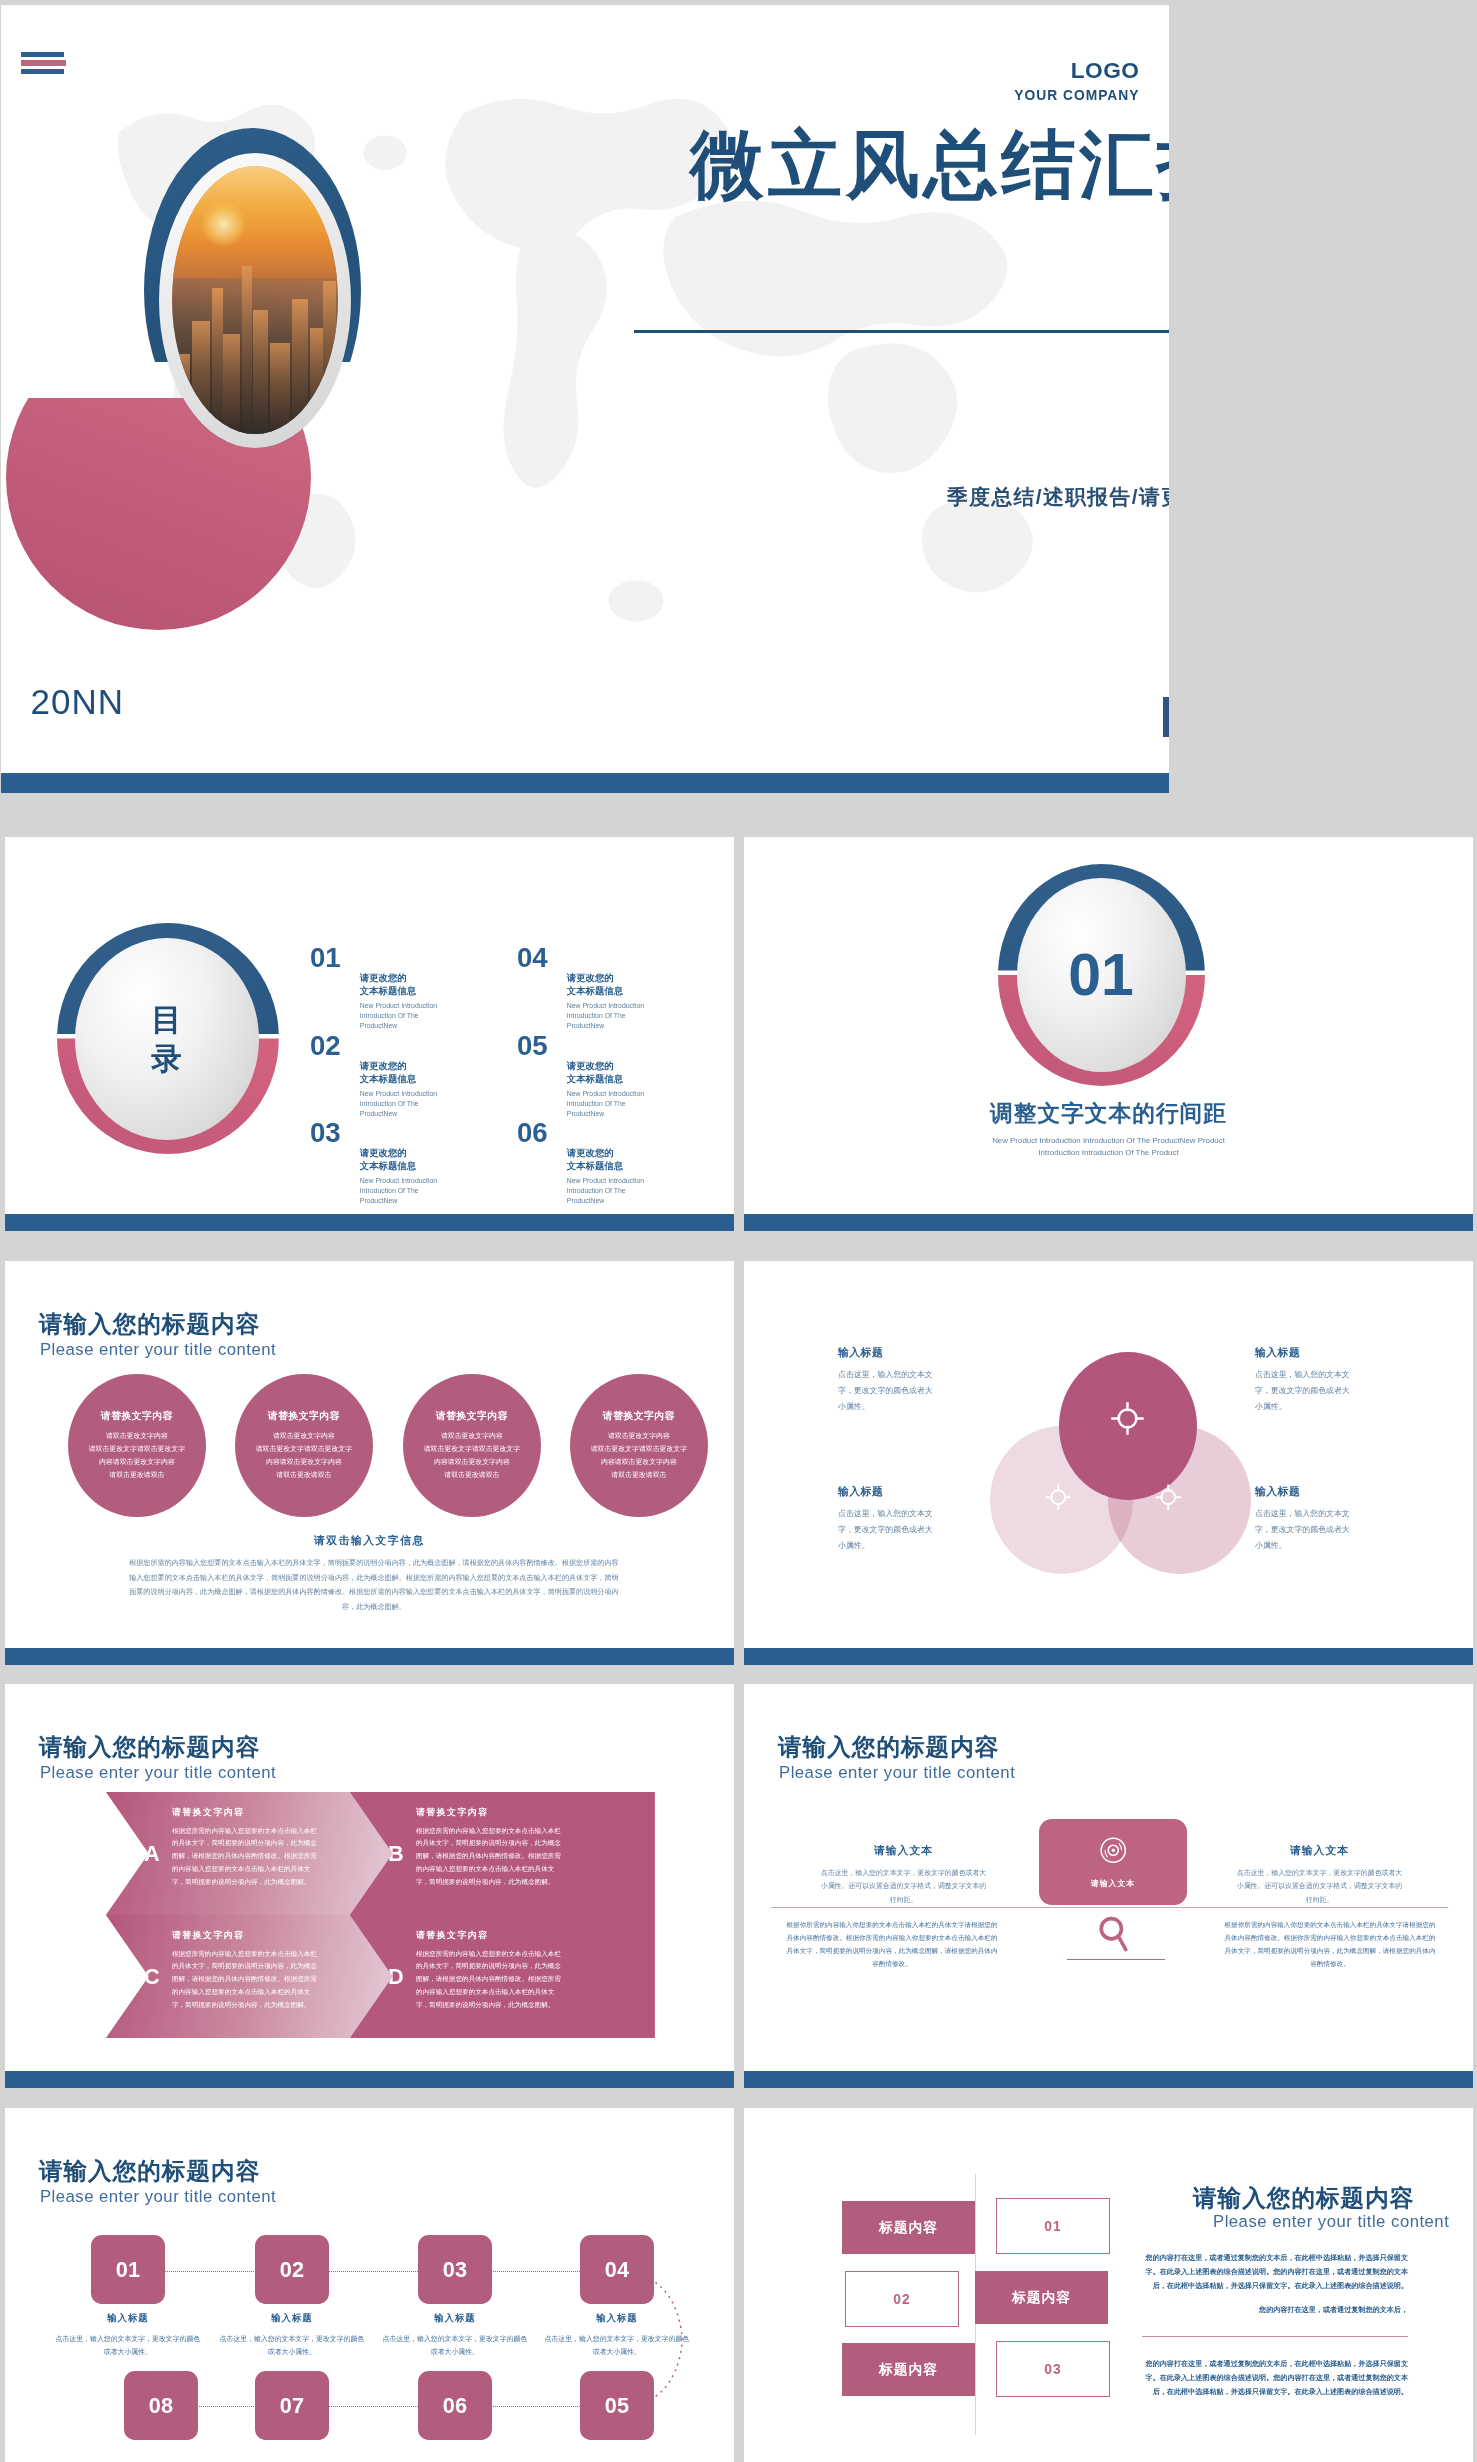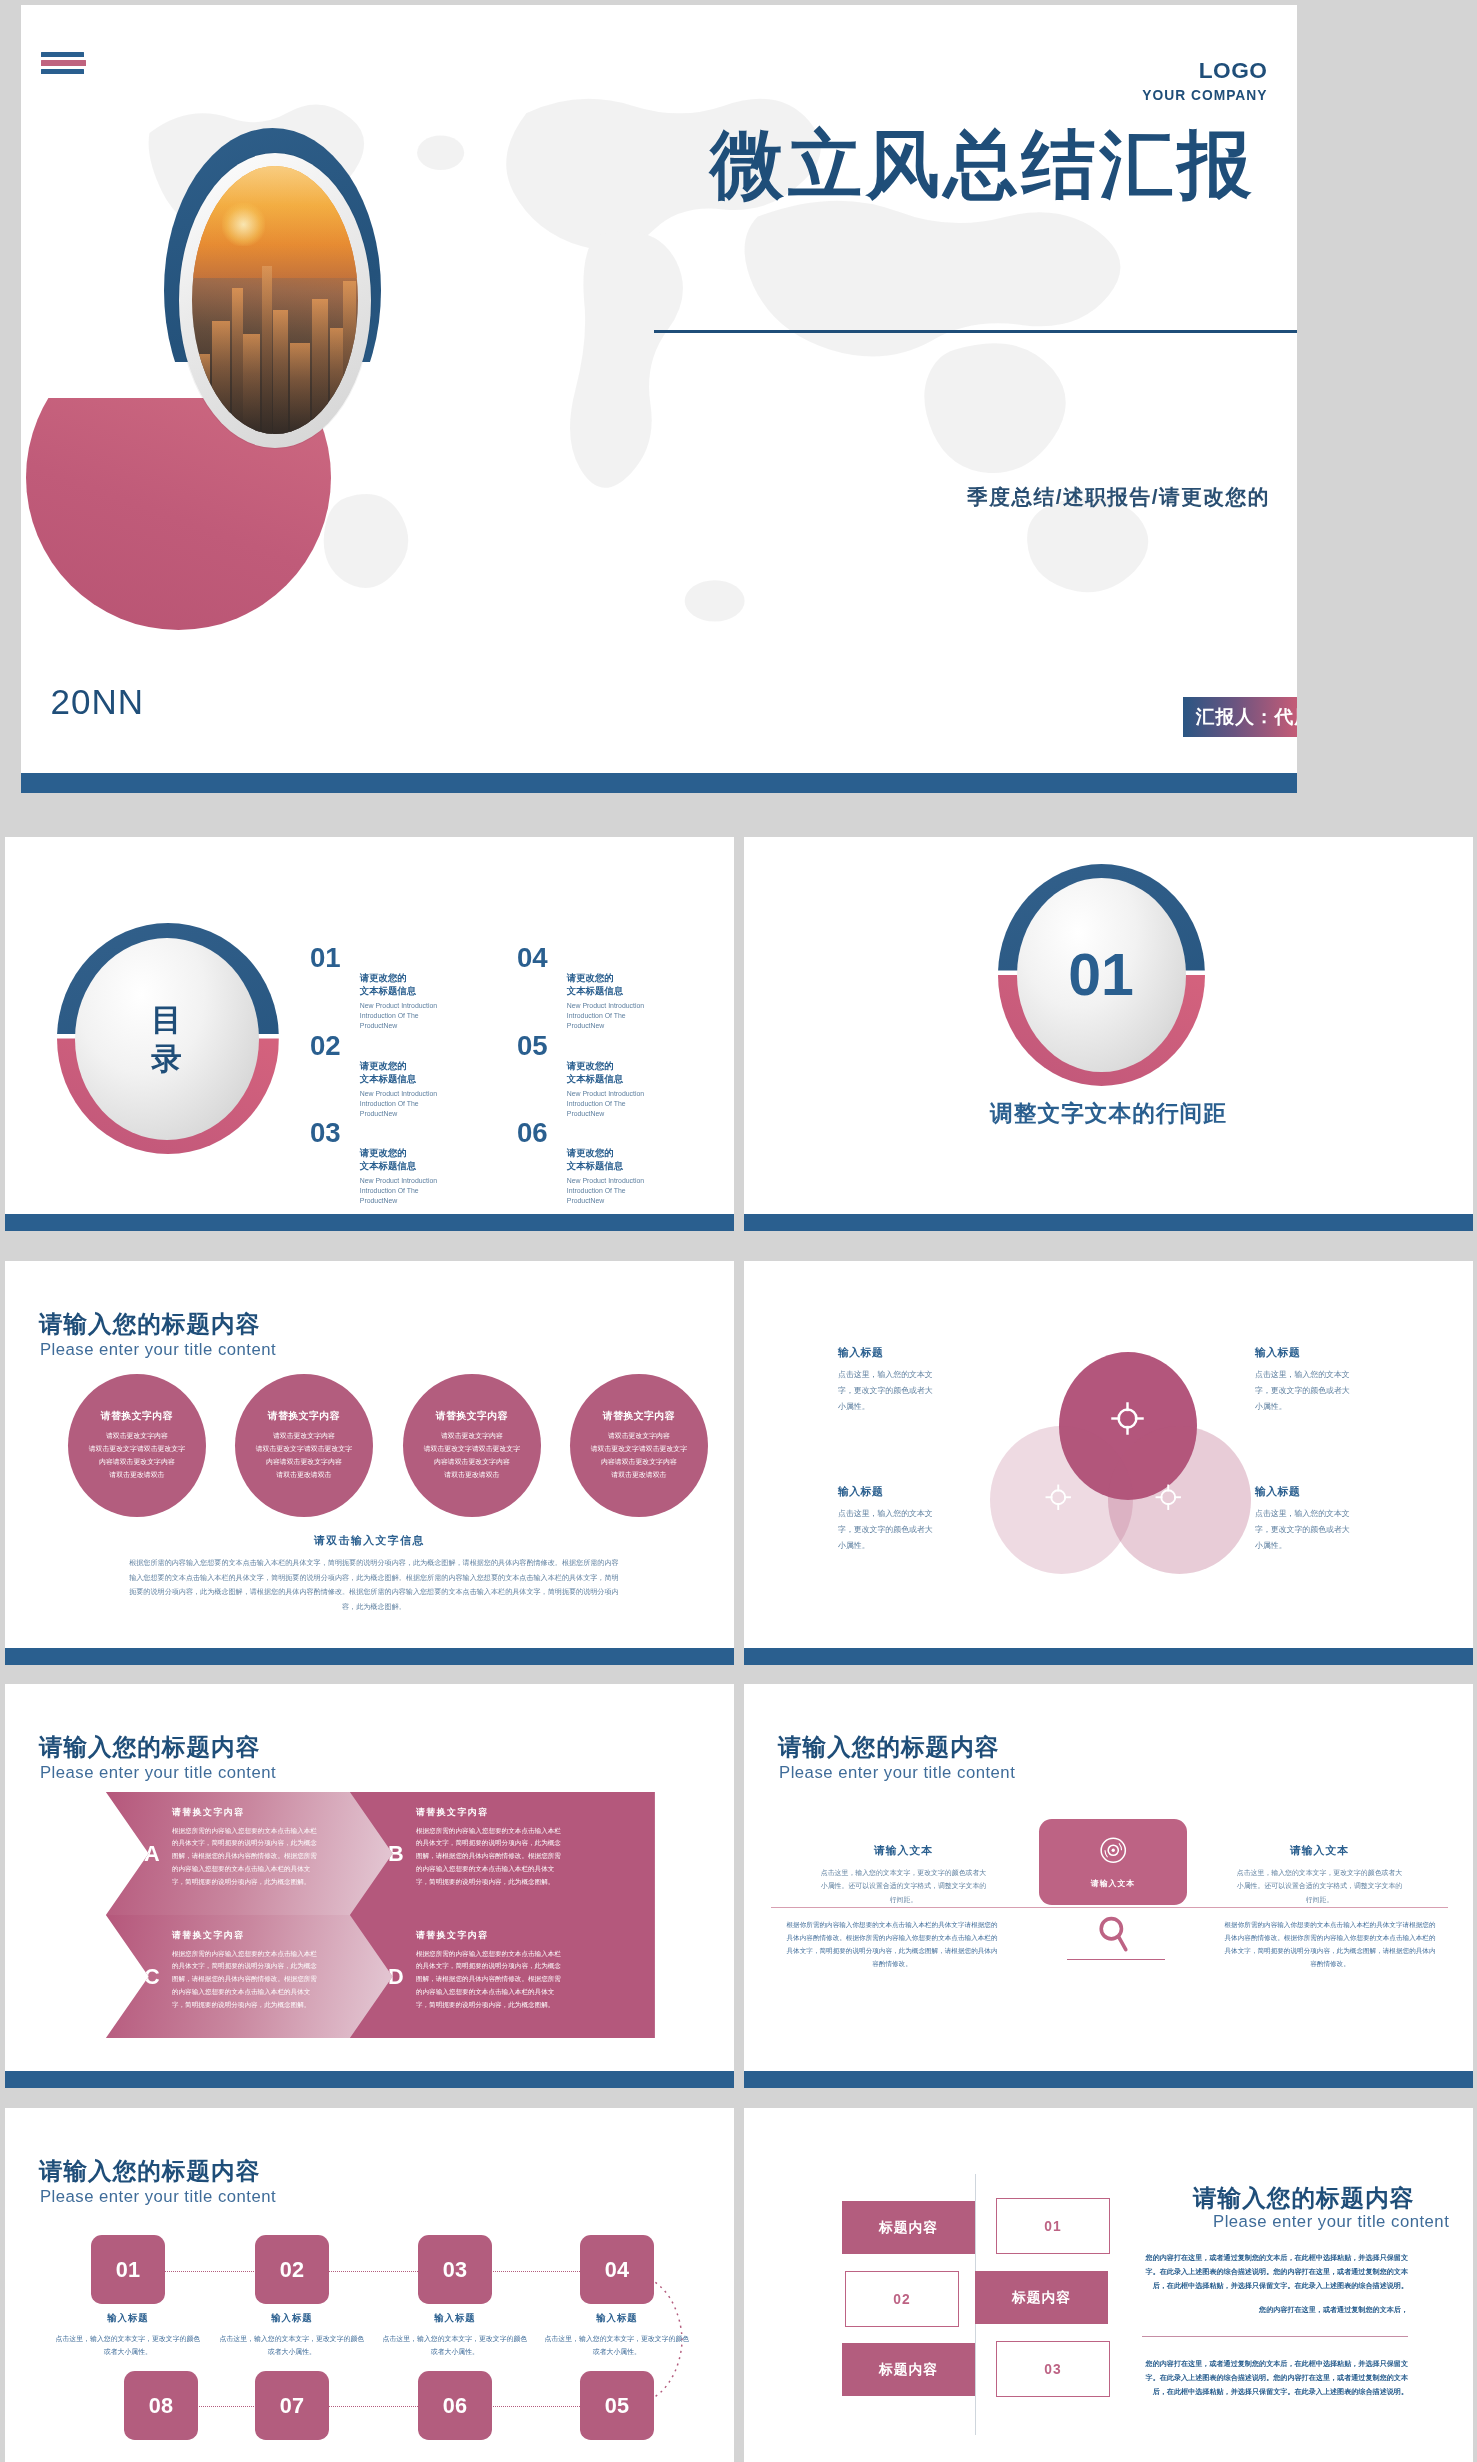--- a/index.html
+++ b/index.html
@@ -30,21 +30,21 @@
     pointer-events: none;
   }
   .worldmap svg { width: 100%; height: 100%; }
 
   
   .logomark { position: absolute; display: flex; flex-direction: column; gap: 3px; }
   .logomark i { display: block; height: 5.4px; background: #2a5f8f; border-radius: 0.5px; }
   .logomark i.mid { background: #c0637f; }
 
   
-  #slide-title { left: 21px; top: 4.9px; width: 1276px; height: 788px; }
+  #slide-title { left: 1px; top: 4.9px; width: 1168px; height: 788px; }
   .brand-block { position: absolute; right: 29.5px; top: 52px; text-align: right; }
   .brand-logo { font-size: 22.7px; font-weight: bold; color: #1f4e79; letter-spacing: 0.5px; }
   .brand-company { font-size: 13.8px; font-weight: bold; color: #1f4e79; letter-spacing: 1px; margin-top: 3.9px; }
 
   
   .medallion { position: absolute; }
   .med-blue {
     position: absolute; border-radius: 50%;
     background: linear-gradient(160deg, #2f5f8a 0%, #24527b 55%, #2d5d88 100%);
   }
@@ -306,20 +306,24 @@
   </section>
 
   <section class="slide half" style="left:744px; top:837px; width:729px; height:394px;">
     <div class="sec-oval" style="left:249px; top:27px; width:217px; height:227px;">
       <div style="position:absolute; left:4.9px; top:0; width:207px; height:222px; border-radius:50%; background:linear-gradient(160deg,#32608b,#23527c); clip-path: inset(0 0 52% 0);"></div>
       <div style="position:absolute; left:4.9px; top:0; width:207px; height:222px; border-radius:50%; background:linear-gradient(200deg,#e0697f,#c0577a); clip-path: inset(50% 0 0 0);"></div>
       <div style="position:absolute; left:23.6px; top:13.8px; width:169px; height:194px; border-radius:50%; background:radial-gradient(ellipse at 36% 28%, #ffffff 0%, #f2f2f2 38%, #dddddd 72%, #c9c9c9 100%);"></div>
       <div class="sec-num" style="left:23.6px; top:13.8px; width:169px; height:194px;">01</div>
     </div>
     <div class="sec-h" style="left:0; top:261px;">调整文字文本的行间距</div>
+    <div class="sec-p" style="left:0; top:298px;">
+      <span>New Product Introduction Introduction Of The ProductNew Product</span><br>
+      <span>Introduction Introduction Of The Product</span>
+    </div>
     <div class="footbar"></div>
   </section>
 
   <section class="slide half" style="left:4.9px; top:1261px; width:729px; height:404px;">
     <div class="sl-title" style="left:34px; top:47px;">请输入您的标题内容</div>
     <div class="sl-sub" style="left:35px; top:79px;">Please enter your title content</div>
 
     <div class="circ" style="left:63px; top:113px; width:138px; height:143px;">
       <div class="h">请替换文字内容</div>
       <div class="p">

